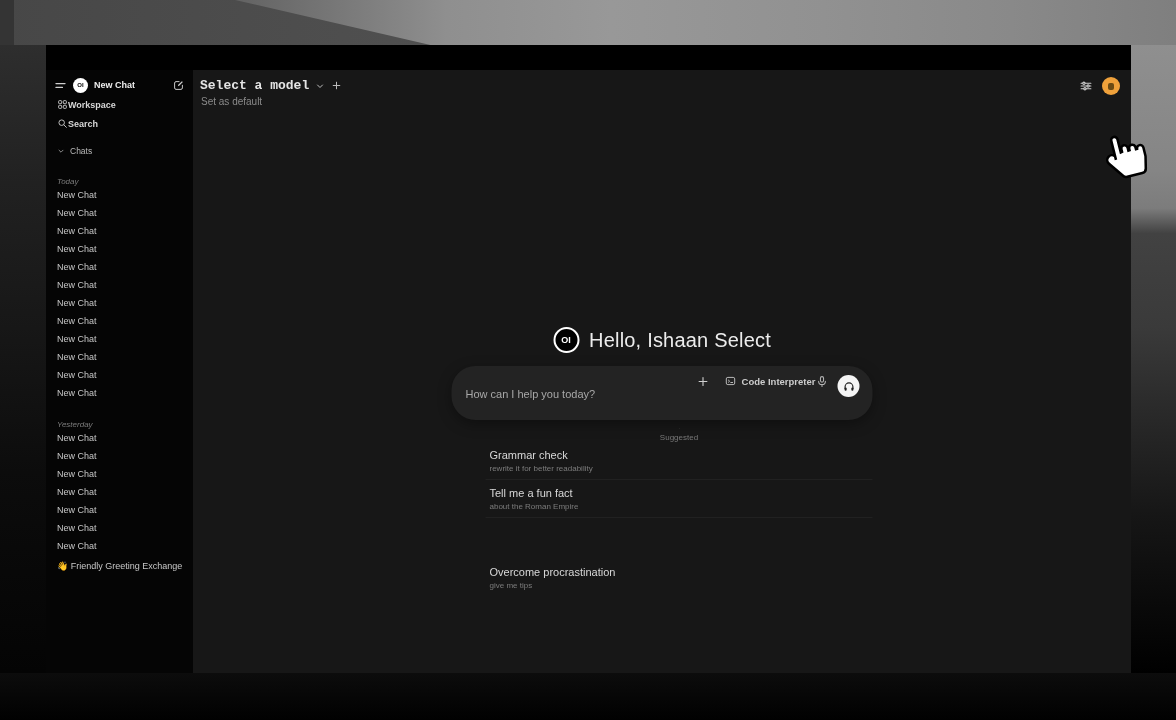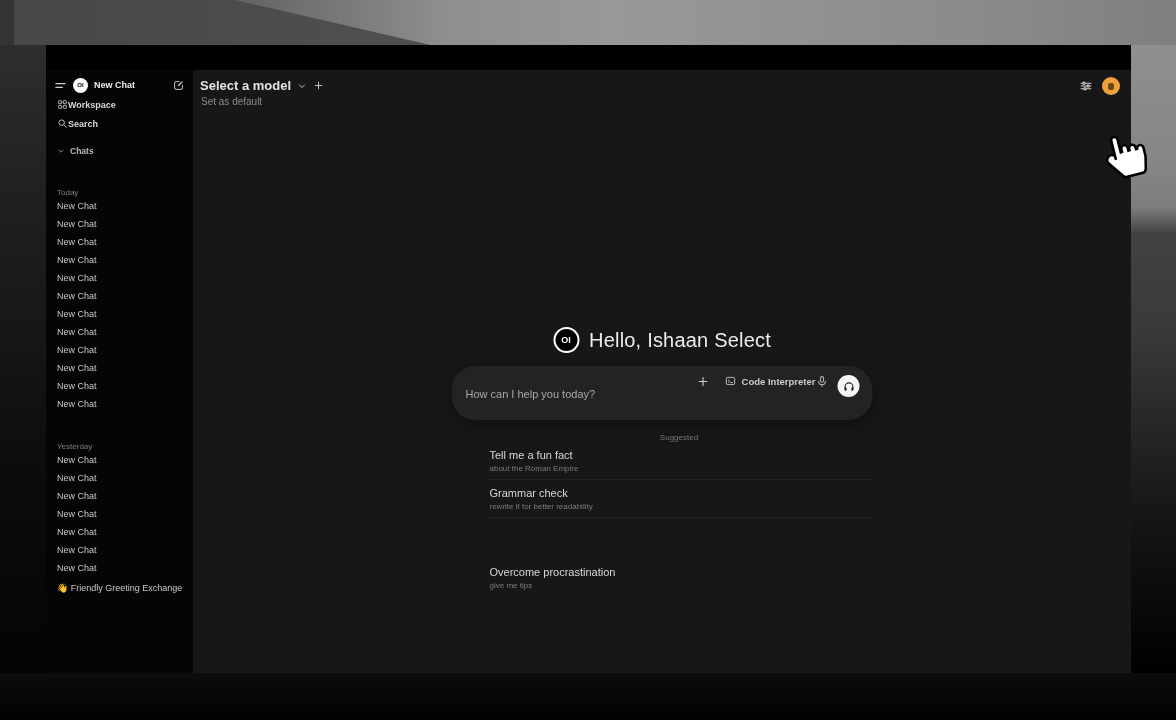--- a/index.html
+++ b/index.html
@@ -26,29 +26,29 @@
   .win-body{flex:1;display:flex;min-height:0;}
 
   
   .sidebar{width:147px;flex:0 0 auto;background:#050505;padding:5px 8px 0 8px;overflow:hidden;}
   .sb-header{display:flex;align-items:center;height:20px;gap:6px;}
   .sb-title{font-size:9px;font-weight:700;color:#ededed;flex:1;white-space:nowrap;}
   .icon-btn{display:flex;align-items:center;justify-content:center;cursor:pointer;flex:0 0 auto;}
   .logo-dot{width:15px;height:15px;border-radius:50%;background:#fff;color:#000;font-size:6px;font-weight:700;
     display:flex;align-items:center;justify-content:center;letter-spacing:0;flex:0 0 auto;}
   .sb-nav-item{display:flex;align-items:center;height:19px;padding:0 3px;color:#d6d6d6;font-size:9px;font-weight:600;cursor:pointer;border-radius:4px;}
-  .sb-chats-row{display:flex;align-items:center;gap:5px;height:16px;margin-top:10px;padding:0 3px;color:#b9b9b9;font-size:8.5px;font-weight:700;cursor:pointer;}
-  .sb-group-label{height:16px;margin-top:22px;padding:0 3px;display:flex;align-items:flex-end;color:#7d7d7d;font-size:8px;}
+  .sb-chats-row{display:flex;align-items:center;gap:5px;height:16px;margin-top:10px;padding:0 3px;color:#b9b9b9;font-size:8.5px;font-weight:400;cursor:pointer;}
+  .sb-group-label{height:16px;margin-top:11px;padding:0 3px;display:flex;align-items:flex-end;color:#7d7d7d;font-size:8px;font-style:italic;}
   .sb-chat-item{height:18px;padding:0 3px;display:flex;align-items:center;color:#c7c7c7;font-size:9px;cursor:pointer;border-radius:4px;white-space:nowrap;overflow:hidden;}
   .sb-named{margin-top:2px;}
 
   
   .main{flex:1;background:#171717;position:relative;min-width:0;}
   .model-row{position:absolute;left:7px;top:8px;display:flex;align-items:center;gap:6px;cursor:pointer;}
-  .model-label{font-size:13px;font-weight:600;color:#e4e4e4;white-space:nowrap;}
+  .model-label{font-size:13px;font-weight:600;color:#e4e4e4;white-space:nowrap;font-family:Liberation Mono, monospace;}
   .set-default{position:absolute;left:8px;top:26px;font-size:10px;color:#8a8a8a;cursor:pointer;}
   .top-right{position:absolute;right:11px;top:7px;display:flex;align-items:center;gap:9px;}
   .avatar{width:18px;height:18px;border-radius:50%;background:#efa13b;display:flex;align-items:center;justify-content:center;cursor:pointer;}
   .avatar-mark{width:6px;height:7px;border-radius:2px;background:#6b4a14;}
 
   .center-block{position:absolute;left:50%;transform:translateX(-50%);top:257px;width:421px;}
   .greeting-row{display:flex;align-items:center;justify-content:center;gap:10px;margin-bottom:13px;}
   .greet-logo{width:26px;height:26px;border-radius:50%;background:#000;border:2px solid #fff;color:#fff;
     font-size:9px;font-weight:700;display:flex;align-items:center;justify-content:center;}
   .greet-text{font-size:20px;font-weight:500;color:#ececec;letter-spacing:.2px;white-space:nowrap;}
@@ -227,26 +227,26 @@
 
           <div class="suggested">
             <div class="sugg-label">
               <svg width="8" height="8" viewBox="0 0 20 20">
                 <path d="M11 2L5 11.5h4L8 18l7-9.5h-4.5L11 2z" fill="#787878"></path>
               </svg>
               <span>Suggested</span>
             </div>
             <div>
                 <div class="sugg-item">
+                  <div class="sugg-title">Grammar check</div>
+                  <div class="sugg-sub">rewrite it for better readability</div>
+                </div>
+                <div class="sugg-item">
                   <div class="sugg-title">Tell me a fun fact</div>
                   <div class="sugg-sub">about the Roman Empire</div>
-                </div>
-                <div class="sugg-item">
-                  <div class="sugg-title">Grammar check</div>
-                  <div class="sugg-sub">rewrite it for better readability</div>
                 </div>
                 <div class="sugg-item">
                   <div class="sugg-title">Overcome procrastination</div>
                   <div class="sugg-sub">give me tips</div>
                 </div>
               </div>
           </div>
 
         </div>
       </div>

